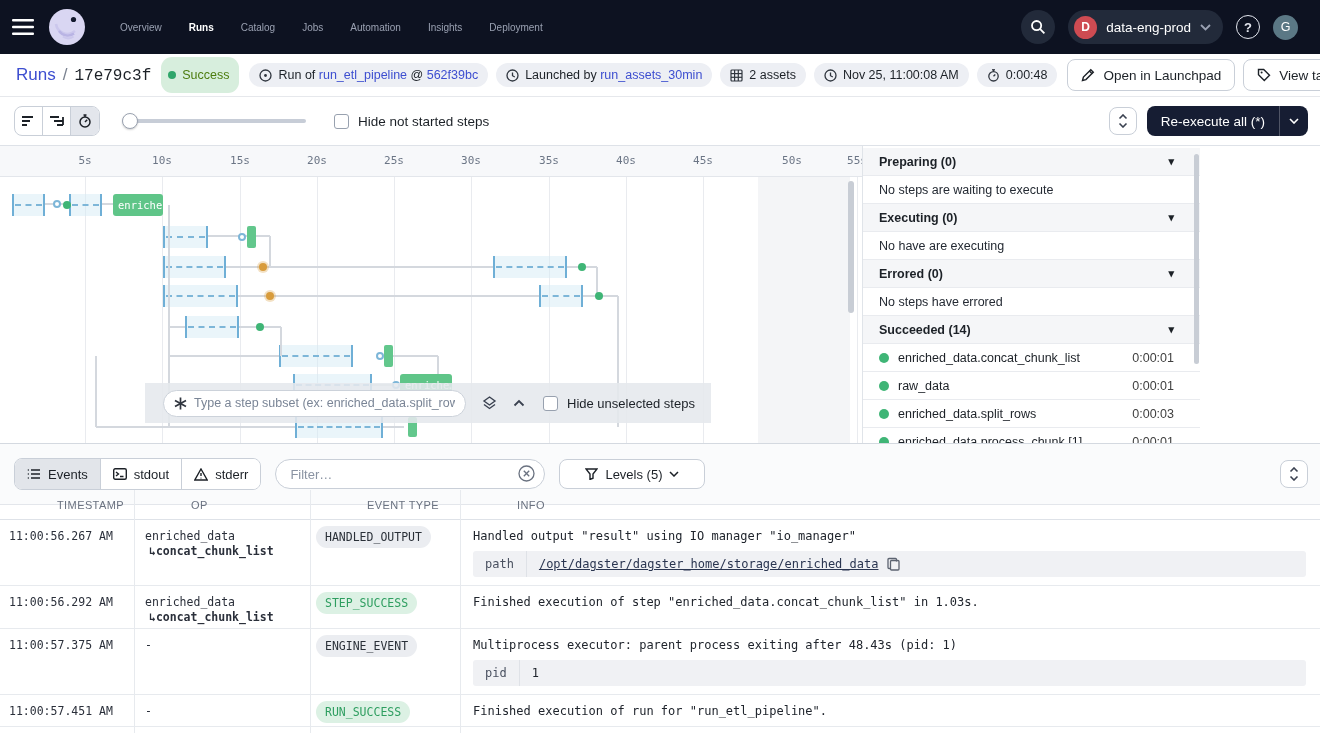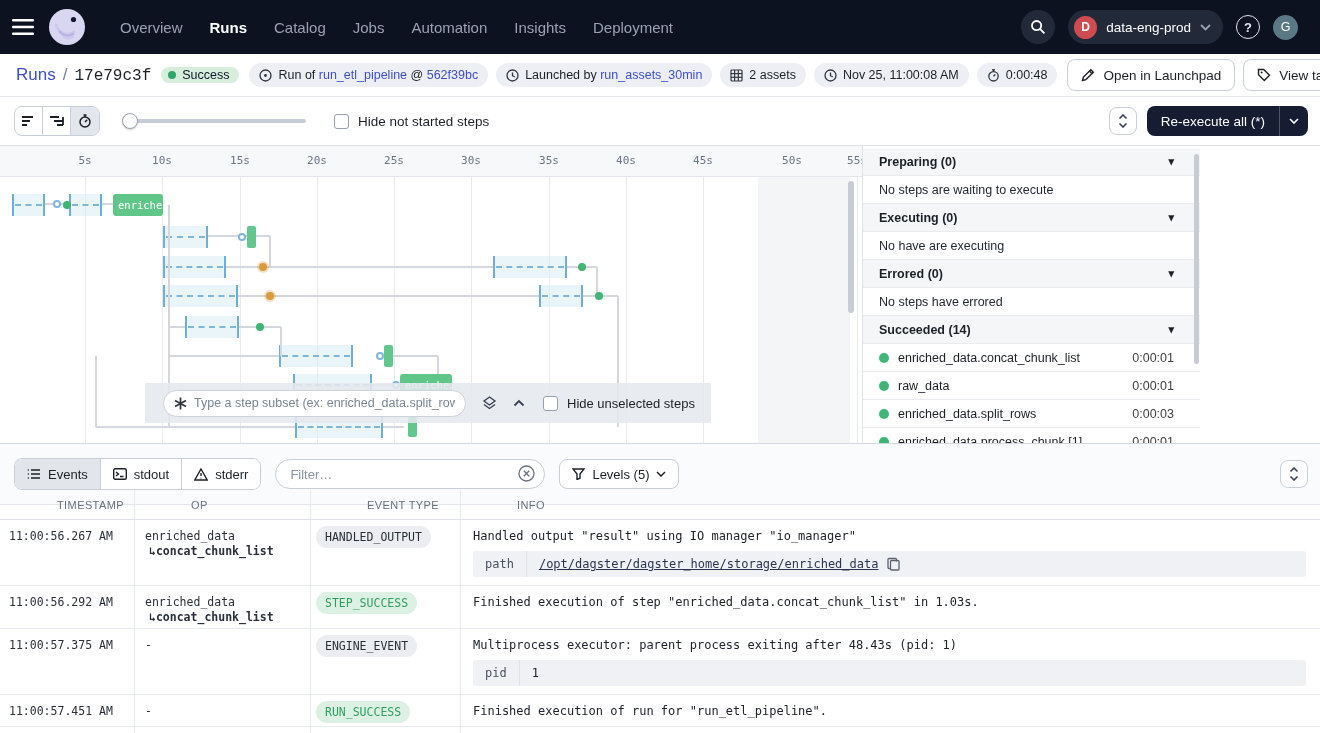--- a/index.html
+++ b/index.html
@@ -6,41 +6,41 @@
   html,body { width:1320px; height:733px; overflow:hidden; background:#fff;
     font-family:"Liberation Sans",sans-serif; color:#1C2127; }
   svg { display:block; }
 
   
   .topnav { position:absolute; top:0; left:0; width:1320px; height:54px; background:#0D1221;
     display:flex; align-items:center; }
   .hamburger { width:46px; height:54px; display:flex; align-items:center; justify-content:center; cursor:pointer; }
   .logo { width:38px; height:38px; margin-left:2px; }
   .navlinks { display:flex; align-items:center; gap:27px; margin-left:34px; }
-  .navlink { font-size:15px; color:#9AA1B2; cursor:pointer; }
+  .navlink { font-size:10px; color:#9AA1B2; cursor:pointer; }
   .navlink.active { color:#fff; font-weight:bold; }
   .topnav-right { margin-left:auto; display:flex; align-items:center; gap:13px; padding-right:22px; }
   .iconcircle { width:34px; height:34px; border-radius:50%; background:#222A3A; display:flex; align-items:center; justify-content:center; cursor:pointer; }
   .wspill { height:34px; background:#222A3A; border-radius:17px; display:flex; align-items:center; gap:9px; padding:0 12px 0 6px; cursor:pointer; }
   .wsavatar { width:23px; height:23px; border-radius:50%; background:#CE4B52; color:#fff; font-size:12px; font-weight:bold; display:flex; align-items:center; justify-content:center; }
   .wsname { color:#fff; font-size:13.5px; }
   .helpcircle { width:24px; height:24px; border-radius:50%; border:1.7px solid #E4E7EF; color:#E4E7EF;
     display:flex; align-items:center; justify-content:center; font-size:13px; font-weight:bold; cursor:pointer; }
   .useravatar { width:25px; height:25px; border-radius:50%; background:#5B7885; color:#fff; font-size:12.5px;
     display:flex; align-items:center; justify-content:center; cursor:pointer; }
 
   
   .runheader { position:absolute; top:54px; left:0; width:1320px; height:43px; border-bottom:1px solid #E6E8EC;
     display:flex; align-items:center; padding:0 14px 0 16px; gap:10px; }
   .breadcrumb { display:flex; align-items:baseline; gap:7px; white-space:nowrap; }
   .bc-root { color:#3D4ED0; font-size:17px; cursor:pointer; }
   .bc-sep { color:#7A8290; font-size:17px; }
   .bc-id { font-size:16px; font-family:Liberation Mono, monospace; color:#1C2127; }
-  .statusbadge { height:16px; border-radius:11px; background:#D7EEDD; display:flex; align-items:center; gap:6px;
-    padding:0 10px 0 7px; font-size:12.5px; color:#0f172a; }
+  .statusbadge { height:36px; border-radius:11px; background:#D7EEDD; display:flex; align-items:center; gap:6px;
+    padding:0 10px 0 7px; font-size:12.5px; color:#4d7c0f; }
   .statusdot { width:8px; height:8px; border-radius:50%; background:#2FA66A; }
   .tagrow { display:flex; align-items:center; gap:8px; }
   .tag { height:24px; border-radius:12px; background:#EDEFF4; display:flex; align-items:center; gap:6px;
     padding:0 10px; font-size:12.5px; color:#1C2127; white-space:nowrap; cursor:default; }
   .tag .taglink { color:#3D4ED0; cursor:pointer; }
   .tagicon { display:flex; color:#30363F; }
   .hdr-buttons { margin-left:auto; display:flex; align-items:center; gap:8px; }
   .btn { height:32px; border-radius:8px; border:1px solid #C9CFD8; background:#fff; display:flex; align-items:center;
     gap:8px; padding:0 13px; font-size:13.5px; color:#1C2127; cursor:pointer; white-space:nowrap; }
 
@@ -115,21 +115,21 @@
   .tab { display:flex; align-items:center; gap:7px; height:30px; padding:0 12px; font-size:13px; color:#1C2127;
     border-right:1px solid #C9CFD8; cursor:pointer; background:#fff; }
   .tab:last-child { border-right:none; }
   .tab.active { background:#E2E5EA; }
   .filterwrap { position:relative; width:270px; }
   .filterwrap input { width:100%; height:30px; border:1px solid #C9CFD8; border-radius:15px; padding:0 34px 0 14px;
     font-size:13px; color:#1C2127; outline:none; background:#fff; }
   .filterwrap input::placeholder { color:#8A93A2; }
   .filterclear { position:absolute; right:10px; top:6px; color:#6A7280; cursor:pointer; }
   .levelsbtn { height:30px; border:1px solid #C9CFD8; border-radius:8px; background:#fff; display:flex; align-items:center;
-    gap:7px; padding:0 12px; font-size:13px; cursor:pointer; }
+    gap:7px; padding:0 25px; font-size:13px; cursor:pointer; }
   .eventsbar .sortbtn { margin-left:auto; }
 
   
   .eventstable { position:absolute; top:490px; left:0; width:1320px; height:243px; overflow:hidden; }
   .colline { position:absolute; top:0; bottom:0; width:1px; background:#E7EAEE; z-index:0; }
   .t-head { display:grid; grid-template-columns:134px 176px 150px 1fr; height:30px; align-items:center;
     border-bottom:1px solid #DEE2E8;padding-left:48px; }
   .t-head span { font-size:11px; letter-spacing:.4px; color:#6A7280; padding-left:9px; }
   .t-row { display:grid; grid-template-columns:134px 176px 150px 1fr; border-bottom:1px solid #E7EAEE; align-items:start; }
   .t-ts { font-family:"DejaVu Sans Mono",monospace; font-size:11.5px; color:#2A2F3A; padding:9px 0 0 9px; }

